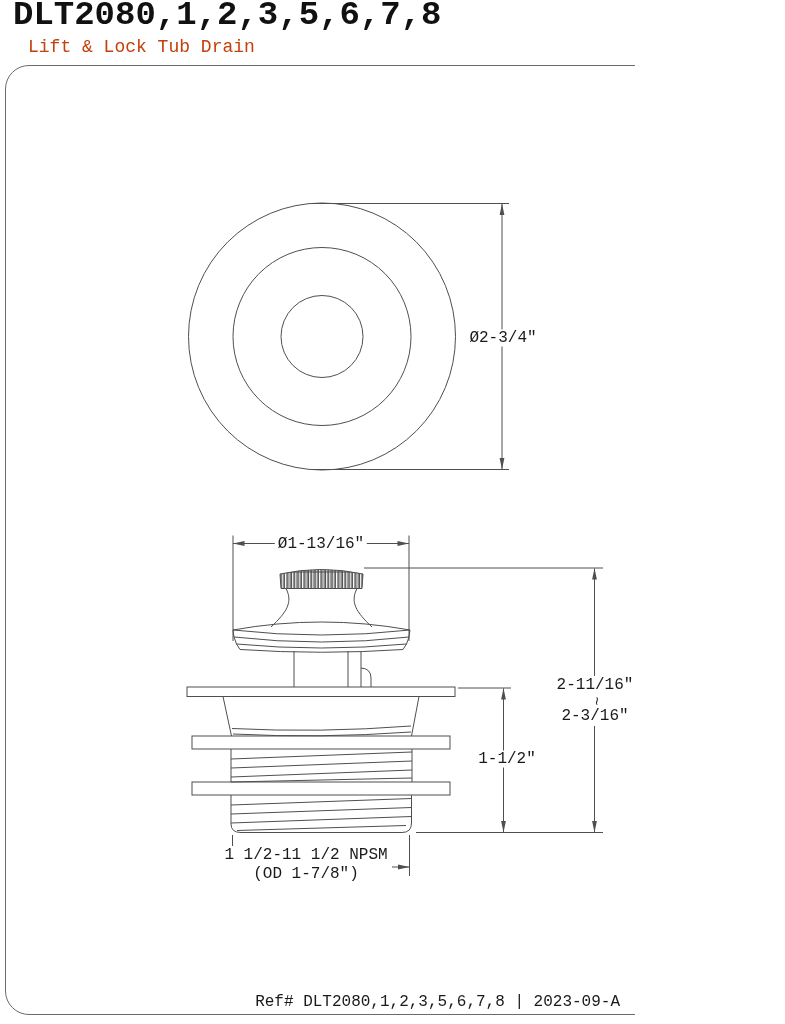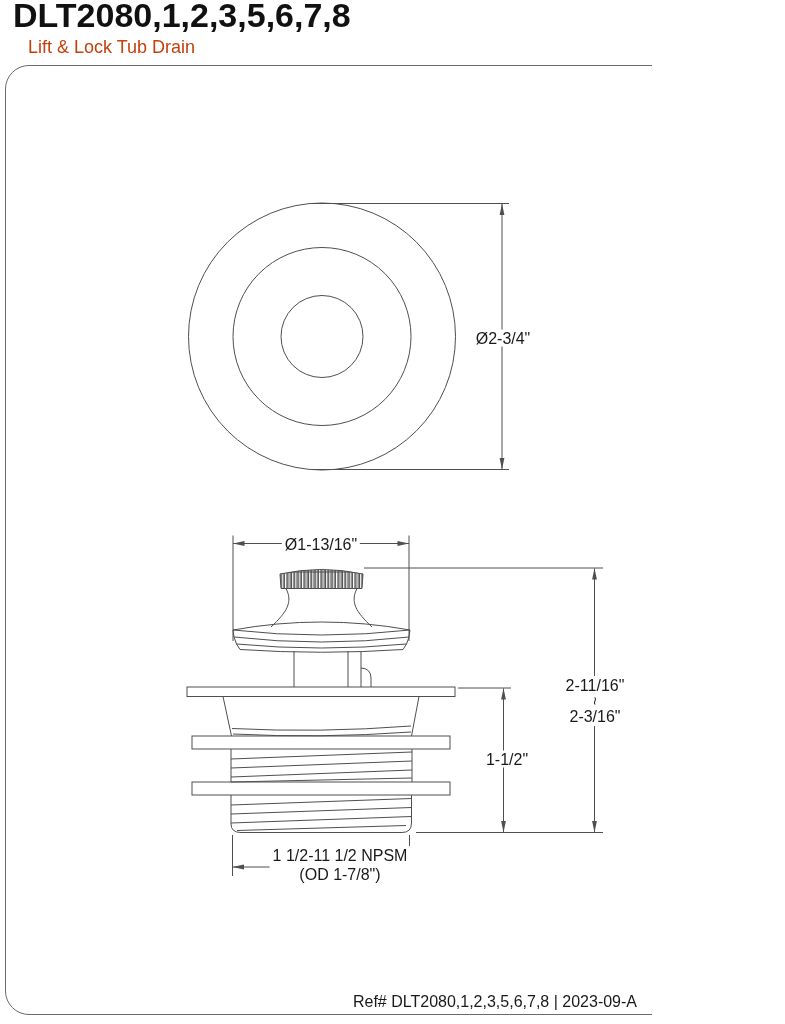--- a/index.html
+++ b/index.html
@@ -1,23 +1,22 @@
 <!DOCTYPE html>
 <html><head>
 <meta charset="utf-8">
 <style>
   html,body{margin:0;padding:0;background:#ffffff;}
   .page{
     position:relative;
     width:635px;height:1024px;
     background:#ffffff;
-    font-family:Liberation Sans, sans-serif;
+    font-family:Liberation Mono, monospace;
     color:#1a1a1a;
     overflow:hidden;
-    padding-left:17px;
   }
   .title{
     position:absolute;left:13px;top:-4px;
     font-size:34px;font-weight:bold;letter-spacing:0;
     color:#111;margin:0;
   }
   .subtitle{
     position:absolute;left:28px;top:37px;
     font-size:18px;font-weight:normal;color:#c2410c;margin:0;
   }
@@ -181,20 +180,20 @@
   <div class="dim-label" style="left:321px;top:543.5px;">Ø1-13/16"</div>
 
   <div class="dim-label range-label" style="left:595px;top:701px;">
     <span style="display:block">2-11/16"</span>
     <span class="range-sep">~</span>
     <span style="display:block">2-3/16"</span>
   </div>
 
   <div class="dim-label" style="left:507px;top:759px;">1-1/2"</div>
 
-  <div class="dim-label npsm-label" style="left:340px;top:865px;">
+  <div class="dim-label npsm-label" style="left:306px;top:865px;">
     <span style="display:block">1 1/2-11 1/2 NPSM</span>
     <span style="display:block">(OD 1-7/8")</span>
   </div>
 
   <div class="ref">Ref# DLT2080,1,2,3,5,6,7,8 | 2023-09-A</div>
 
 </div>
 
 </body></html>

